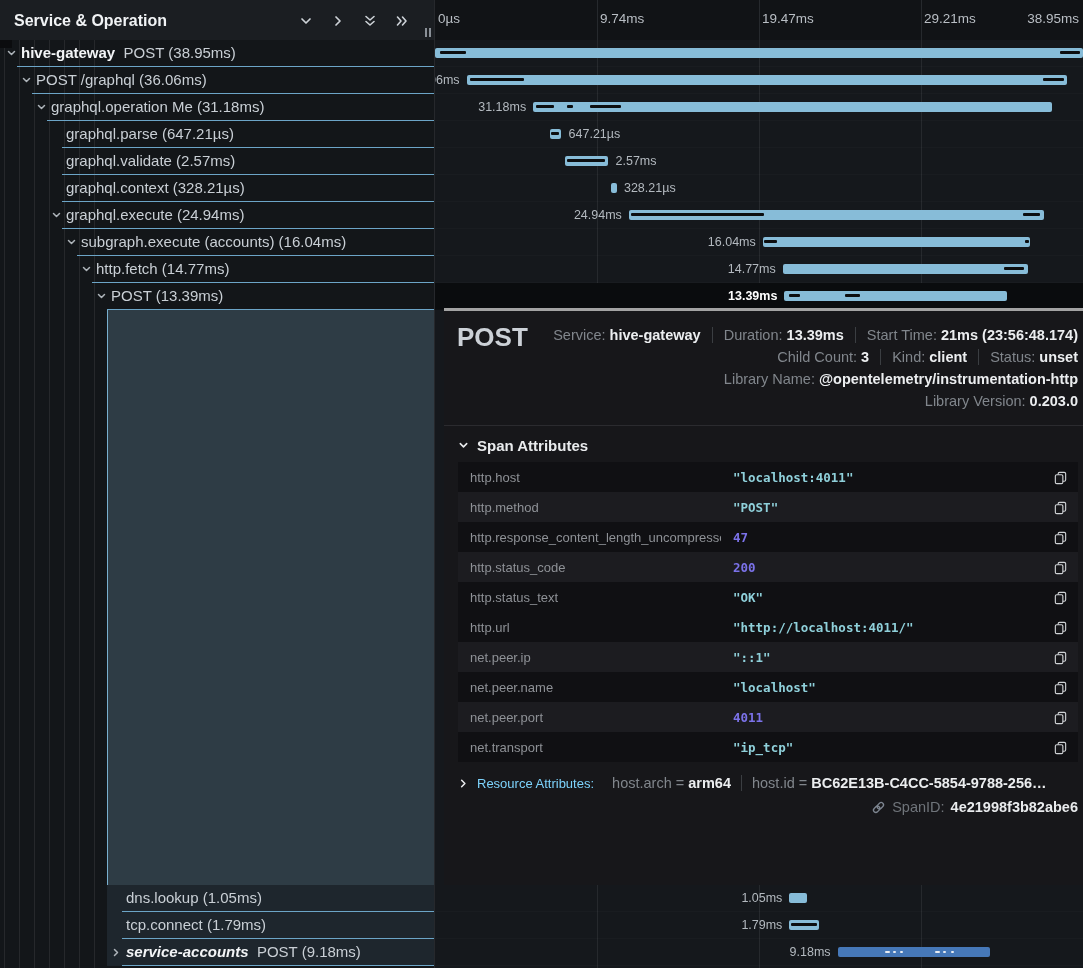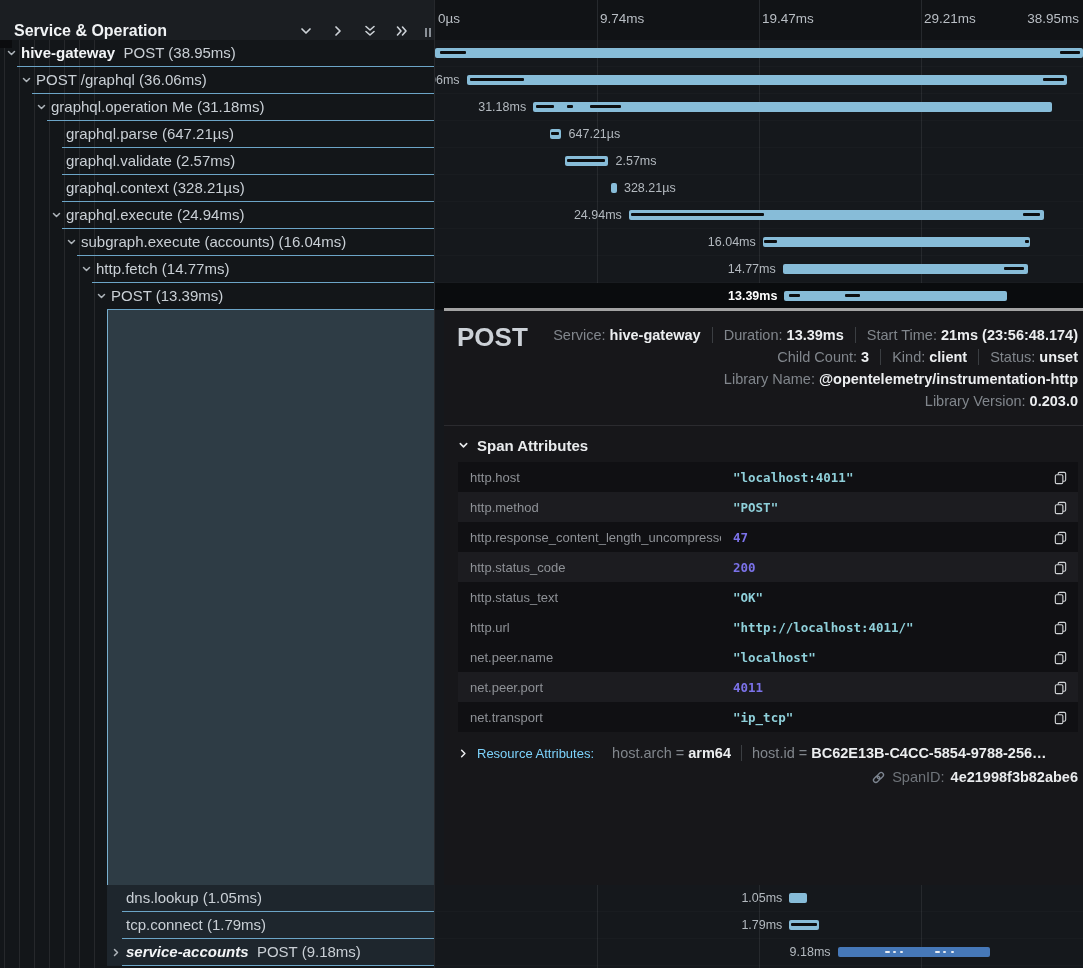--- a/index.html
+++ b/index.html
@@ -4,21 +4,21 @@
 <style>
   html,body{margin:0;padding:0;background:#0d0f11;}
   *{box-sizing:border-box;}
   .app{position:relative;width:1083px;height:968px;background:#121519;overflow:hidden;
        font-family:"Liberation Sans",sans-serif;color:#cfd4d9;}
 
   
   .left-panel{position:absolute;left:0;top:0;width:435px;height:968px;background:#131619;
               border-right:1px solid #26282c;overflow:hidden;}
   .lp-header{position:absolute;left:0;top:0;width:435px;height:40px;background:#1b1e22;
-             display:flex;align-items:flex-end;padding:12px 10px 0 14px;}
+             display:flex;align-items:flex-start;padding:12px 10px 0 14px;}
   .lp-title{font-size:16px;font-weight:700;color:#f1f3f5;flex:1;}
   .lp-icons{display:flex;align-items:center;gap:14px;margin-right:14px;}
   .lp-icons .icb{background:none;border:none;padding:2px;cursor:pointer;display:flex;}
   .drag-handle{position:absolute;right:4px;bottom:3px;display:flex;gap:2px;}
   .drag-handle i{display:block;width:2px;height:9px;background:#8a9097;}
   .scroll-notch{position:absolute;left:0;top:40px;width:12px;height:8px;background:#0b0c0e;}
 
   .guides{position:absolute;left:0;top:40px;bottom:0;width:120px;pointer-events:none;}
   .guides i{position:absolute;top:0;bottom:0;width:1px;background:#26282b;}
 
@@ -417,20 +417,30 @@
           <div class="attr-row even">
             <span class="attr-key">http.url</span>
             <span class="attr-val string">"http://localhost:4011/"</span>
             <button class="copy-btn">
               <svg width="15" height="15" viewBox="0 0 16 16">
                 <rect x="5.5" y="2.5" width="8" height="9.5" rx="1.5" fill="none" stroke="#d0d3d6" stroke-width="1.2"></rect>
                 <rect x="2.5" y="5" width="8" height="9.5" rx="1.5" fill="#17171a" stroke="#d0d3d6" stroke-width="1.2"></rect>
               </svg>
             </button>
           </div>
+          <div class="attr-row odd">
+            <span class="attr-key">net.peer.ip</span>
+            <span class="attr-val string">"::1"</span>
+            <button class="copy-btn">
+              <svg width="15" height="15" viewBox="0 0 16 16">
+                <rect x="5.5" y="2.5" width="8" height="9.5" rx="1.5" fill="none" stroke="#d0d3d6" stroke-width="1.2"></rect>
+                <rect x="2.5" y="5" width="8" height="9.5" rx="1.5" fill="#17171a" stroke="#d0d3d6" stroke-width="1.2"></rect>
+              </svg>
+            </button>
+          </div>
           <div class="attr-row even">
             <span class="attr-key">net.peer.name</span>
             <span class="attr-val string">"localhost"</span>
             <button class="copy-btn">
               <svg width="15" height="15" viewBox="0 0 16 16">
                 <rect x="5.5" y="2.5" width="8" height="9.5" rx="1.5" fill="none" stroke="#d0d3d6" stroke-width="1.2"></rect>
                 <rect x="2.5" y="5" width="8" height="9.5" rx="1.5" fill="#17171a" stroke="#d0d3d6" stroke-width="1.2"></rect>
               </svg>
             </button>
           </div>

